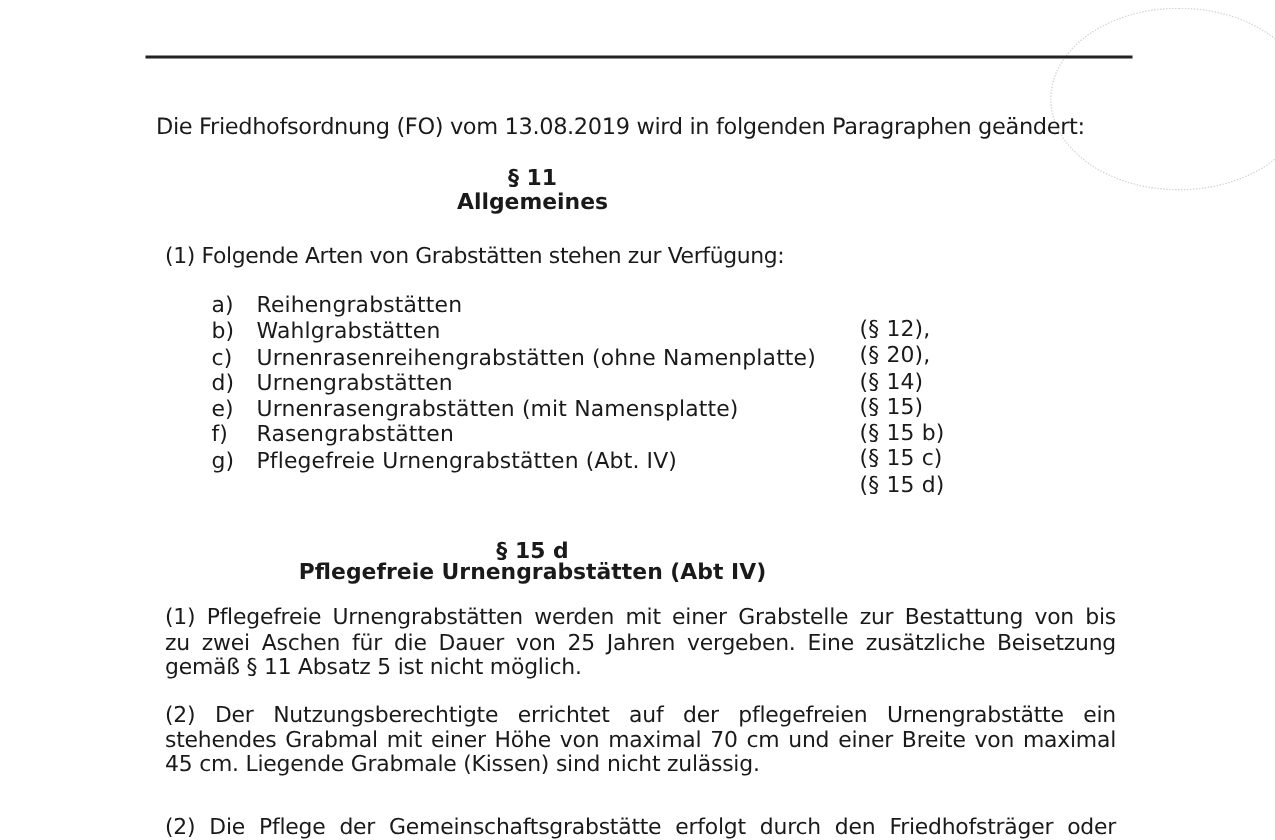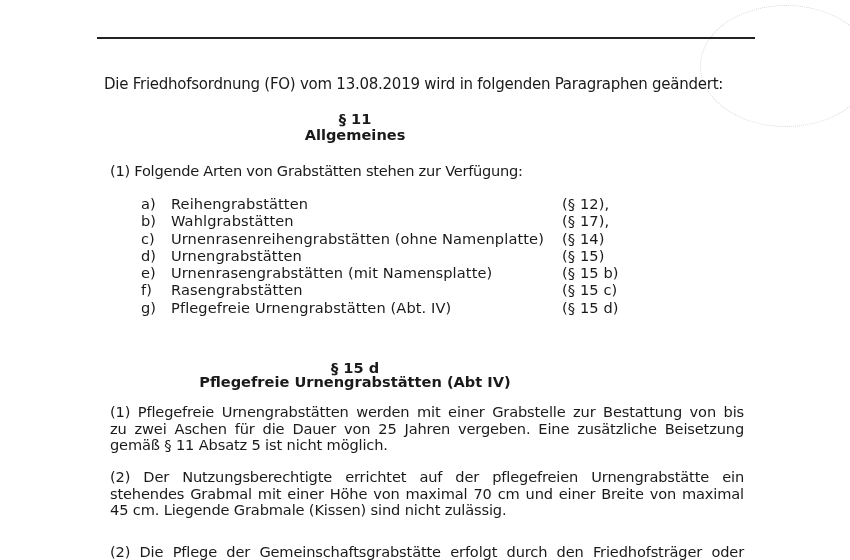--- a/index.html
+++ b/index.html
@@ -26,21 +26,21 @@
   }
   .h1 { top: 110px; }
   .h2 { top: 126px; }
   .h3 { top: 359px; }
   .h4 { top: 373px; }
   .para1 { position: absolute; left: 110px; top: 162px; font-size: 14.6px; letter-spacing: -0.25px; }
   .list { position: absolute; left: 141px; top: 195px; font-size: 14.6px; line-height: 17.3px; letter-spacing: 0.1px; }
   .list-row { position: relative; height: 17.3px; width: 520px; }
   .list-row .letter { position: absolute; left: 0; }
   .list-row .text { position: absolute; left: 30px; white-space: nowrap; }
-  .list-row .ref { position: absolute; left: 421px; white-space: nowrap; }
+  .list-row .ref { position: absolute; left: 432px; white-space: nowrap; margin-top: 16px; }
   .block {
     position: absolute; left: 110px; width: 634px; font-size: 14.6px;
     line-height: 16.5px; text-align: justify; letter-spacing: -0.15px;
   }
   .block .line { display: block; text-align: justify; text-align-last: justify; height: 16.5px; white-space: nowrap; }
   .block .line.last { text-align-last: left; }
   .b1 { top: 404px; }
   .b2 { top: 469px; }
   .b3 { top: 544px; }
 </style>
@@ -60,21 +60,21 @@
 
   <div class="list">
     <div class="list-row">
       <span class="letter">a)</span>
       <span class="text">Reihengrabstätten</span>
       <span class="ref">(§ 12),</span>
     </div>
     <div class="list-row">
       <span class="letter">b)</span>
       <span class="text">Wahlgrabstätten</span>
-      <span class="ref">(§ 17),</span>
+      <span class="ref">(§ 20),</span>
     </div>
     <div class="list-row">
       <span class="letter">c)</span>
       <span class="text">Urnenrasenreihengrabstätten (ohne Namenplatte)</span>
       <span class="ref">(§ 14)</span>
     </div>
     <div class="list-row">
       <span class="letter">d)</span>
       <span class="text">Urnengrabstätten</span>
       <span class="ref">(§ 15)</span>

